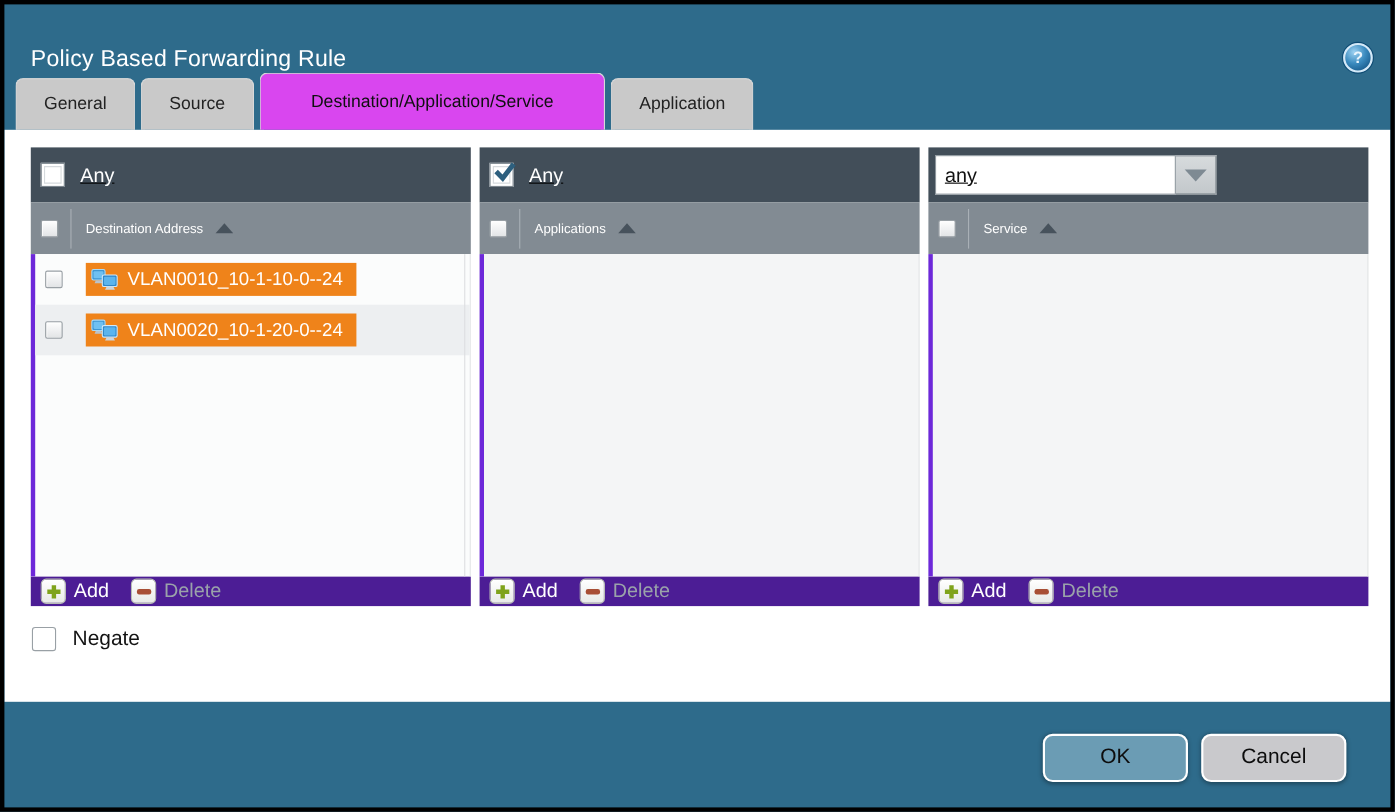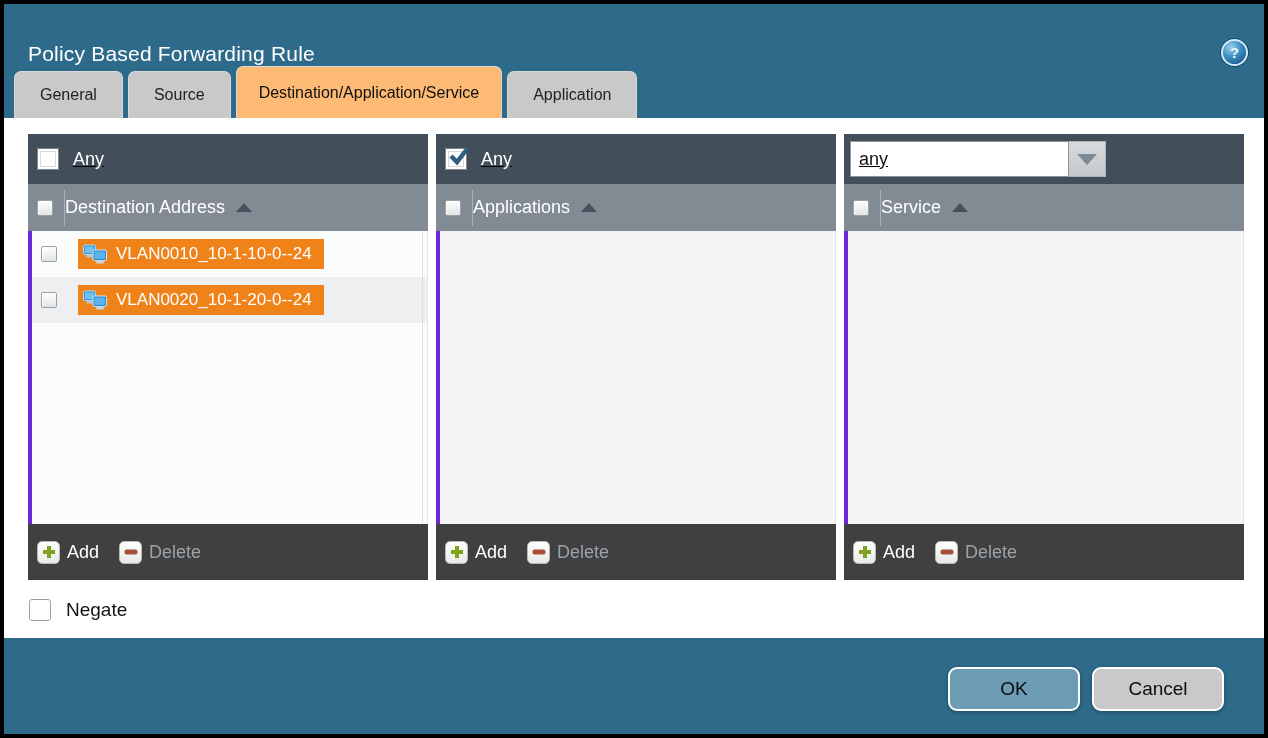--- a/index.html
+++ b/index.html
@@ -28,53 +28,53 @@
   
   .tabs { display:flex; gap:5px; padding-left:10px; height:52px; align-items:flex-end; }
   .tab {
     background:#c9c9c9; color:#222;
     border:1px solid #d9d9d9; border-bottom:none;
     border-radius:7px 7px 0 0;
     height:47px; padding:0 25px;
     display:flex; align-items:center;
     font-size:16px; cursor:pointer; white-space:nowrap;
   }
-  .tab.active { background:#fdba74; color:#0f0f0f; height:52px; padding:0 22px; position:relative; z-index:2; }
+  .tab.active { background:#d946ef; color:#0f0f0f; height:52px; padding:0 46px; position:relative; z-index:2; }
 
   
   .panel { background:#fff; height:520px; padding:16px 20px 0 24px; position:relative; z-index:1; }
   .columns { display:flex; gap:8px; }
   .col { width:400px; }
 
   .col-top { height:50px; background:#424e59; display:flex; align-items:center; padding-left:9px;text-decoration:underline; }
   .any-label { color:#fff; font-size:18px; margin-left:14px; }
 
   .cb-big { width:22px; height:22px; background:#fff; border:1px solid #7b858d;
             box-shadow:inset 0 0 0 2px #fff, inset 0 0 0 3px #d6dadd; position:relative; cursor:pointer; flex:0 0 auto; }
   .cb-big .check { display:none; position:absolute; left:1px; top:-3px; }
   .cb-big.checked .check { display:block; }
 
   .col-sub { height:47px; background:#828b93; display:flex; align-items:center; padding-left:9px; }
   .cb-small { width:16px; height:16px; background:linear-gradient(#fefefe,#e2e4e6); border:1px solid #99a0a5;
               border-radius:2px; box-shadow:inset 1px 1px 0 rgba(255,255,255,.85); cursor:pointer; flex:0 0 auto; }
   .sub-divider { width:1px; height:36px; background:#a9b0b6; margin-left:11px; }
-  .sub-label { color:#fff; font-size:18px; cursor:pointer; }
+  .sub-label { color:#fff; font-size:12px; margin-left:13px; cursor:pointer; }
   .sort-tri { width:0; height:0; border-left:8px solid transparent; border-right:8px solid transparent;
               border-bottom:9px solid #47525c; margin-left:11px; cursor:pointer; }
 
   .col-list { height:293px; background:#f4f5f6; border-left:4px solid #6d28d9; border-right:1px solid #e3e5e7; position:relative; }
   .col-dest .col-list { background:#fbfcfc; }
   .col-dest .col-list::after { content:""; position:absolute; top:0; bottom:0; right:4px; width:1px; background:#dcdee0; }
 
   .row { height:46px; display:flex; align-items:center; padding-left:9px; }
   .row.alt { background:#edeff1; }
   .addr-chip { margin-left:21px; background:#ef831a; height:30px; display:flex; align-items:center;
                gap:7px; padding:0 12px 0 4px; color:#fff; font-size:17px; cursor:pointer; }
 
-  .col-foot { height:56px; background:#404040; display:flex; align-items:center; padding-left:9px; }
+  .col-foot { height:27px; background:#4c1d95; display:flex; align-items:center; padding-left:9px; }
   .icon-btn { width:23px; height:23px; border-radius:5px; background:linear-gradient(#ffffff,#e8eae7);
               border:1px solid #b7bbb4; display:flex; align-items:center; justify-content:center; cursor:pointer; flex:0 0 auto; }
   .foot-add-label { color:#fff; font-size:18px; margin:0 20px 0 7px; cursor:pointer; }
   .foot-del-label { color:#9aa2aa; font-size:18px; margin-left:7px; }
 
   
   .dd { display:flex; height:36px; margin-left:-3px; cursor:pointer; }
   .dd-input { width:219px; background:#fff; border:1px solid #8c959c; color:#111; font-size:18px;
               display:flex; align-items:center; padding-left:8px; }
   .dd-btn { width:37px; background:linear-gradient(#d7dbdd,#c3c8cb); border:1px solid #adb3b7; border-left:none;

